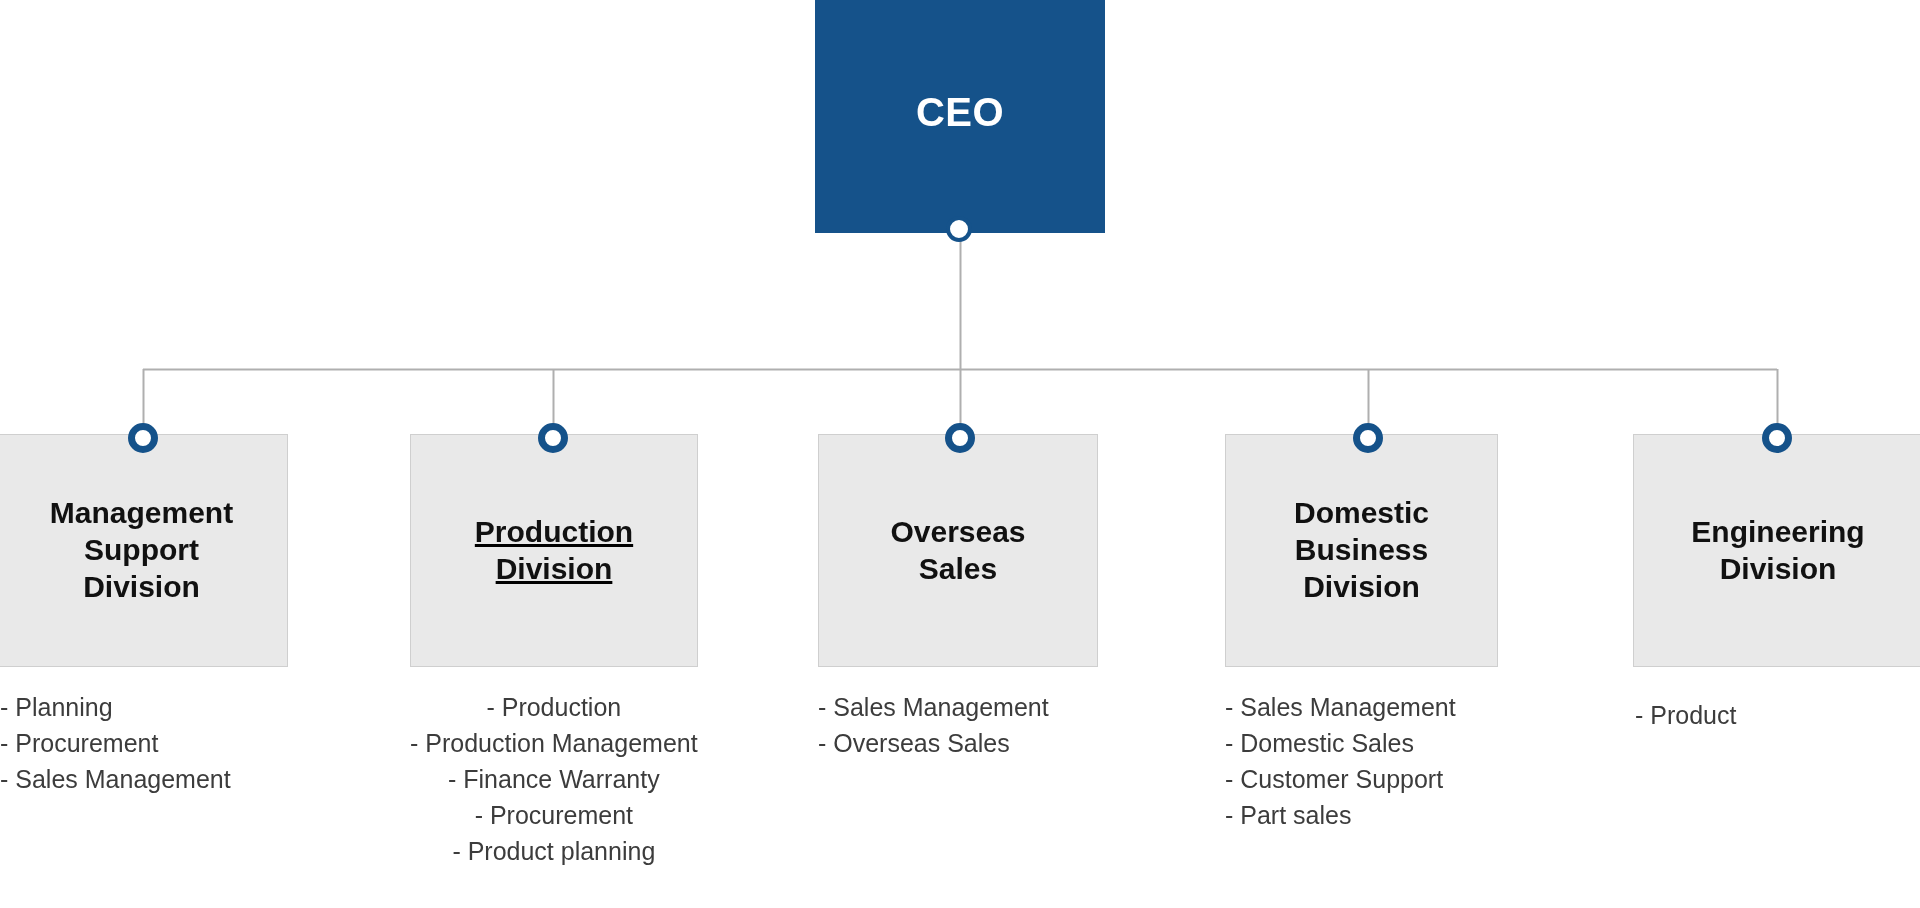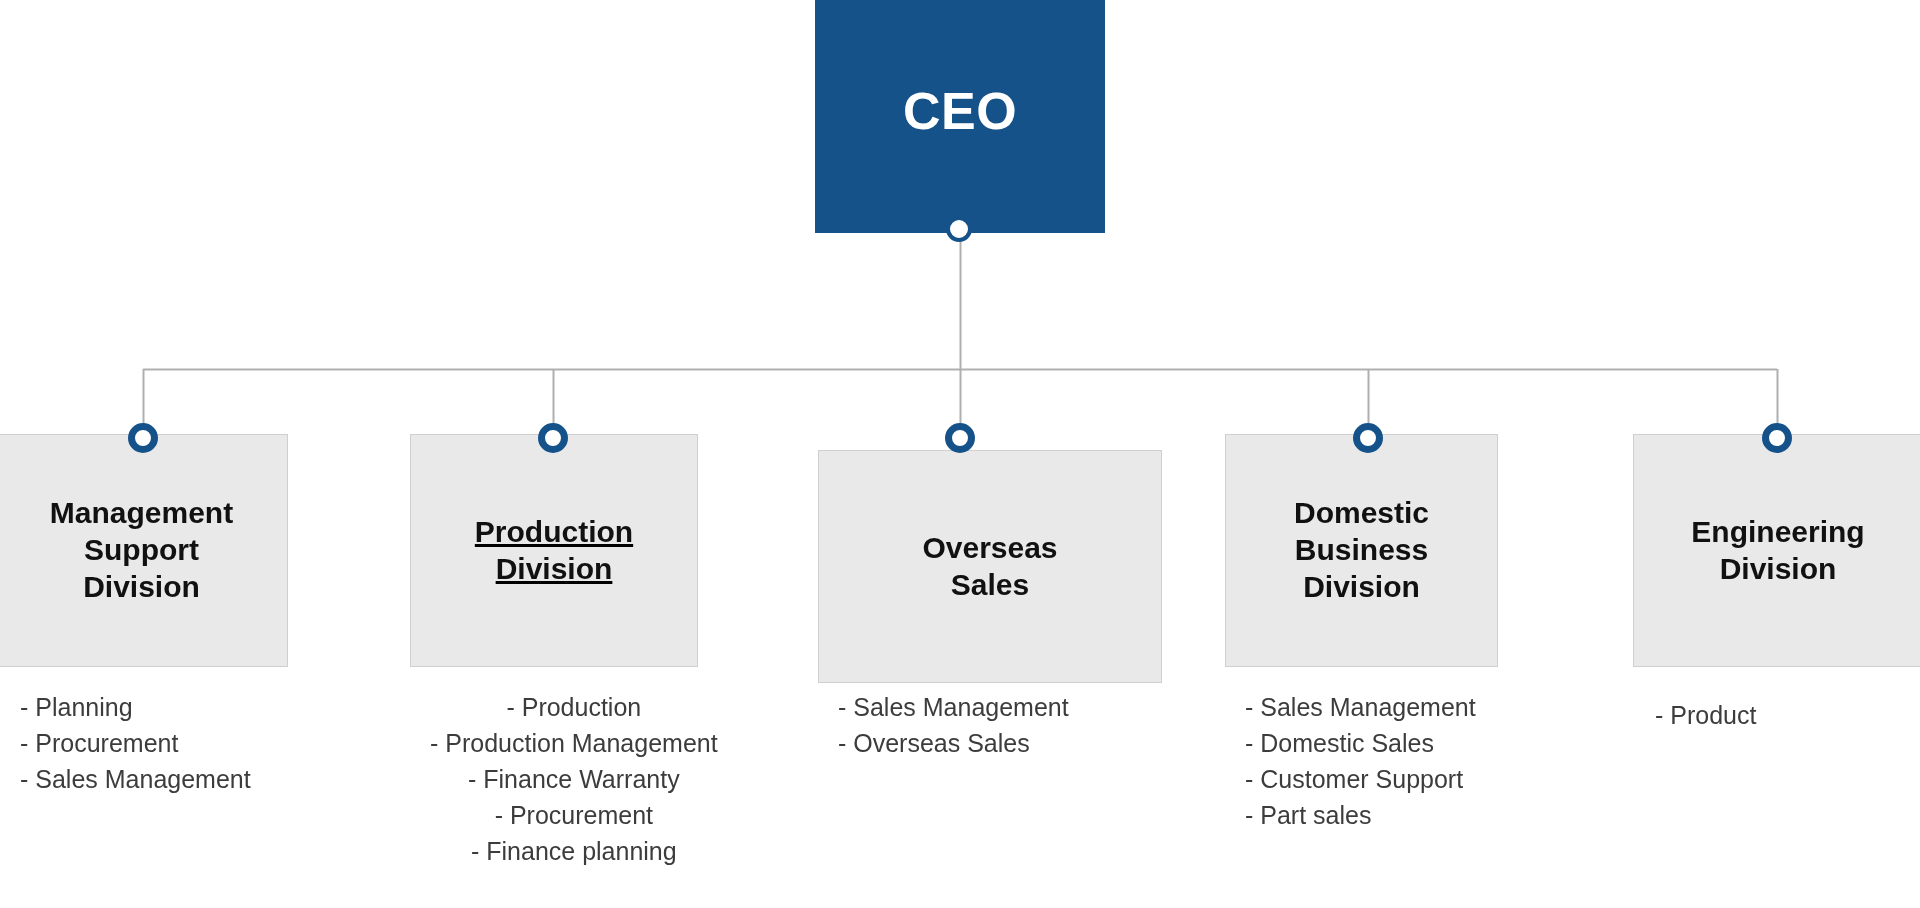--- a/index.html
+++ b/index.html
@@ -40,21 +40,21 @@
     width: 290px;
     height: 243px;
     background: #15528A;
     display: flex;
     align-items: center;
     justify-content: center;
     box-sizing: border-box;
   }
   .root-label {
     color: #ffffff;
-    font-size: 52px;
+    font-size: 40px;
     font-weight: bold;
     letter-spacing: 0.5px;
     line-height: 1.15;
     text-align: center;
   }
 
   
   .root-dot {
     position: absolute;
     width: 26px;
@@ -108,21 +108,20 @@
     color: #3C3C3C;
     font-size: 25px;
     line-height: 36px;
     white-space: nowrap;
   }
   .sub-list.offset-low {
     top: 697px;
   }
   .sub-item {
     display: block;
-    margin-left: 20px;
   }
 </style>
 </head>
 <body>
 
 <div id="org-chart">
 
   <svg id="connector-layer" viewBox="0 0 1920 908" width="1920" height="908" xmlns="http://www.w3.org/2000/svg">
 
     <line x1="960.5" y1="229" x2="960.5" y2="369" stroke="#AFAFAF" stroke-width="2"></line>
@@ -147,21 +146,21 @@
 Division</span>
   </div>
   <div class="child-ring" style="left:128px;"></div>
 
   <div class="child-box" style="left:410px; width:288px;text-decoration:underline;">
     <span class="child-label">Production
 Division</span>
   </div>
   <div class="child-ring" style="left:538px;"></div>
 
-  <div class="child-box" style="left:818px; width:344px;margin-top:16px;">
+  <div class="child-box" style="left:818px; width:280px;">
     <span class="child-label">Overseas
 Sales</span>
   </div>
   <div class="child-ring" style="left:945px;"></div>
 
   <div class="child-box" style="left:1225px; width:273px;">
     <span class="child-label">Domestic
 Business
 Division</span>
   </div>
@@ -177,21 +176,21 @@
     <span class="sub-item">- Planning</span>
     <span class="sub-item">- Procurement</span>
     <span class="sub-item">- Sales Management</span>
   </div>
 
   <div class="sub-list" style="left:410px;text-align:center;">
     <span class="sub-item">- Production</span>
     <span class="sub-item">- Production Management</span>
     <span class="sub-item">- Finance Warranty</span>
     <span class="sub-item">- Procurement</span>
-    <span class="sub-item">- Finance planning</span>
+    <span class="sub-item">- Product planning</span>
   </div>
 
   <div class="sub-list" style="left:818px;">
     <span class="sub-item">- Sales Management</span>
     <span class="sub-item">- Overseas Sales</span>
   </div>
 
   <div class="sub-list" style="left:1225px;">
     <span class="sub-item">- Sales Management</span>
     <span class="sub-item">- Domestic Sales</span>

